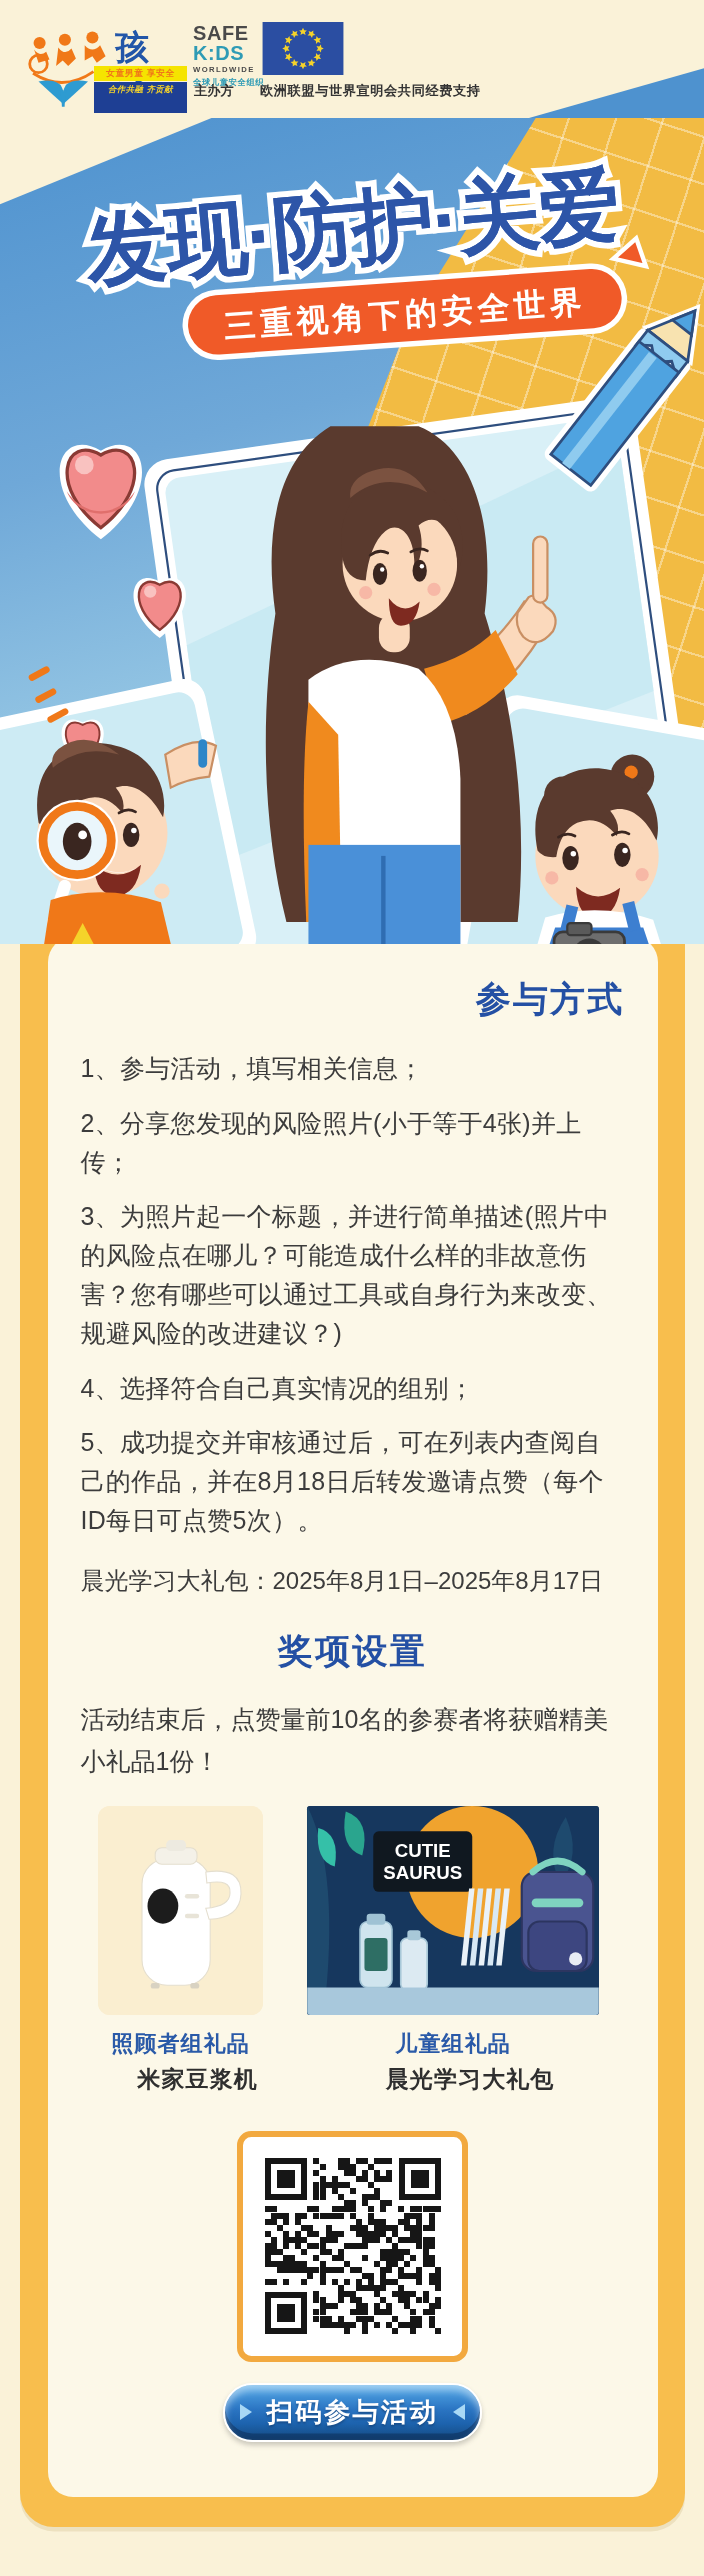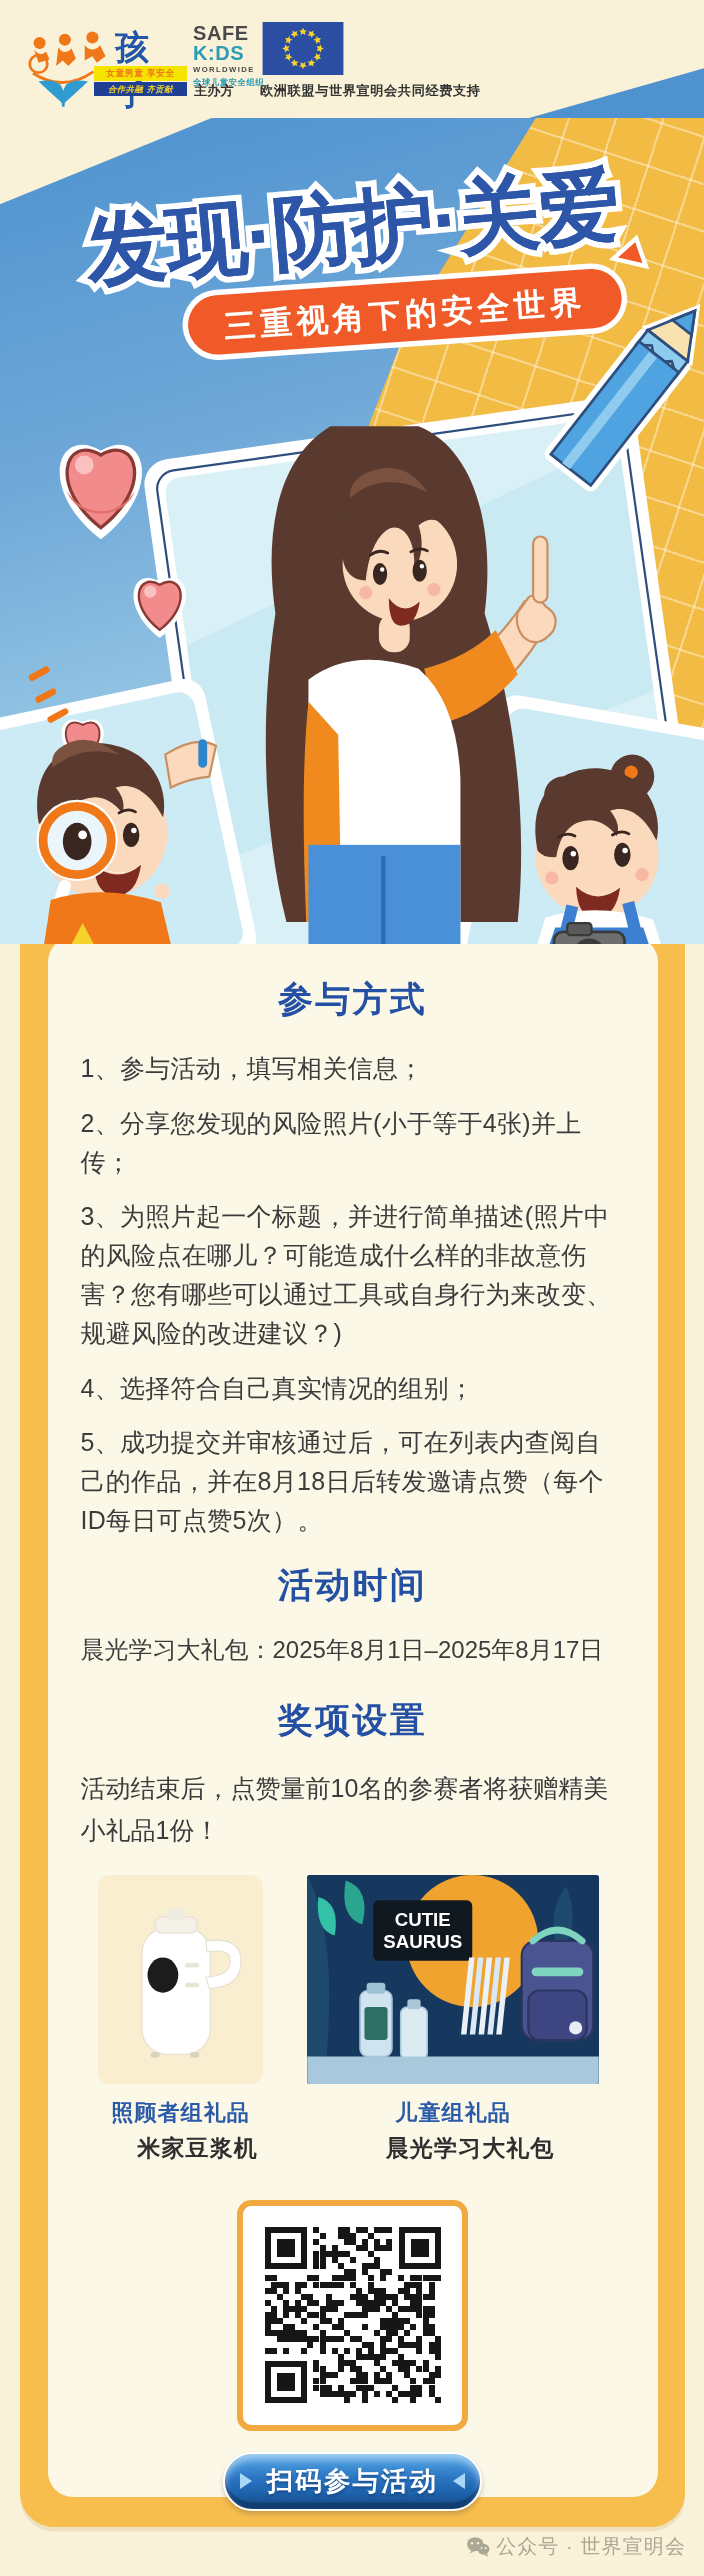--- a/index.html
+++ b/index.html
@@ -6,21 +6,21 @@
   body{font-family:"Liberation Sans","DejaVu Sans",sans-serif;background:#e8e8e8;}
   .page{position:relative;width:705px;height:2576px;margin:0 auto;background:#FAF2D8;overflow:hidden;}
 
   
   .header{position:absolute;left:0;top:0;width:705px;height:118px;background:#FAF2D8;z-index:4;}
   .logo-row{position:absolute;left:22px;top:21px;display:flex;align-items:flex-start;}
   .kids-logo{position:relative;width:165px;height:83px;}
   .kids-logo svg{position:absolute;left:0;top:0;}
   .kids-word{position:absolute;left:93px;top:4.4px;font-size:34px;font-weight:900;color:#2256A8;letter-spacing:4.4px;}
   .kids-band1{position:absolute;left:72px;top:45px;width:93px;height:15.4px;background:#F5E400;color:#F07818;font-size:8.8px;font-weight:900;text-align:center;line-height:15.4px;letter-spacing:0.6px;}
-  .kids-band2{position:absolute;left:72px;top:61px;width:93px;height:14px;background:#1E3F94;color:#F5D32A;font-size:8.3px;font-weight:900;font-style:italic;text-align:center;line-height:15.4px;letter-spacing:0.6px;}
+  .kids-band2{position:absolute;left:72px;top:61px;width:93px;height:31px;background:#1E3F94;color:#F5D32A;font-size:8.3px;font-weight:900;font-style:italic;text-align:center;line-height:15.4px;letter-spacing:0.6px;}
   .safekids{position:absolute;left:193px;top:23px;width:66px;line-height:1;}
   .sk1{font-size:20px;font-weight:900;color:#4A4A4A;letter-spacing:0.6px;}
   .sk2{font-size:20px;font-weight:900;color:#2E9BB5;letter-spacing:0.6px;}
   .sk3{font-size:7.7px;font-weight:700;color:#4A4A4A;letter-spacing:1.4px;margin-top:2.8px;}
   .sk4{font-size:8.3px;font-weight:700;color:#2E9BB5;margin-top:4.4px;letter-spacing:0.6px;white-space:nowrap;}
   .euflag{position:absolute;left:262px;top:22px;}
   .wv{position:absolute;left:361px;top:29px;display:flex;align-items:flex-start;}
   .wv-text{font-size:22px;font-weight:900;color:#262626;letter-spacing:2.2px;margin-top:10px;}
   .host-label{position:absolute;left:194px;top:82px;font-size:13.2px;color:#333;font-weight:700;}
   .funding-note{position:absolute;left:260px;top:82px;font-size:13.2px;color:#333;font-weight:700;letter-spacing:0.6px;}
@@ -36,21 +36,21 @@
     clip-path:polygon(0 0,76% 0,58% 26%,26% 100%,0 100%);}
   .hero-cream-tl{position:absolute;inset:0;background:#FAF2D8;clip-path:polygon(0 0,30% 0,0 11%);}
   .hero-cream-bl{position:absolute;inset:0;background:#FAF2D8;clip-path:polygon(0 93%,9% 100%,0 100%);}
   .hero-art{position:absolute;left:0;top:0;width:705px;height:826px;z-index:3;pointer-events:none;}
   .title-wrap{position:absolute;left:0;top:11px;width:705px;height:341px;z-index:4;}
 
   
   .card{position:absolute;left:20px;top:903px;width:665px;height:1624px;background:#F8BE4D;border-radius:34px;z-index:2;box-shadow:0 4.4px 0 rgba(150,110,20,.12);}
   .card-inner{position:absolute;left:27.5px;top:34px;right:27.5px;bottom:30px;background:#FCF8E8;border-radius:25px;padding:29px 33px 0 33px;box-sizing:border-box;}
   .sec-heading{font-size:35px;font-weight:900;color:#2450A4;text-align:center;letter-spacing:2.2px;}
-  .h-participate{margin-top:10px;}
+  .h-participate{margin-top:10px;text-align:right;}
   .list{margin-top:26.4px;}
   .list p{margin:0 0 15.4px 0;font-size:25px;line-height:39px;color:#3C3C3C;font-weight:500;letter-spacing:0.3px;}
   .h-schedule{margin-top:22px;}
   .sched{margin-top:23px;}
   .sched p{margin:0 0 7.7px 0;font-size:24px;line-height:36px;color:#3C3C3C;font-weight:500;}
   .h-awards{margin-top:29px;}
   .awards-desc{margin-top:23px;font-size:25px;line-height:42px;color:#3C3C3C;font-weight:500;}
   .prizes{margin-top:24px;display:flex;align-items:flex-end;gap:44px;padding-left:17.6px;}
   .prize{display:flex;flex-direction:column;align-items:center;}
   .prize-img-1{width:165px;height:209px;background:#FAEED0;border-radius:12px;overflow:hidden;}
@@ -308,21 +308,20 @@
 
       <div class="sec-heading h-participate">参与方式</div>
       <div class="list">
         <p>1、参与活动，填写相关信息；</p>
         <p>2、分享您发现的风险照片(小于等于4张)并上传；</p>
         <p>3、为照片起一个标题，并进行简单描述(照片中的风险点在哪儿？可能造成什么样的非故意伤害？您有哪些可以通过工具或自身行为来改变、规避风险的改进建议？)</p>
         <p>4、选择符合自己真实情况的组别；</p>
         <p>5、成功提交并审核通过后，可在列表内查阅自己的作品，并在8月18日后转发邀请点赞（每个ID每日可点赞5次）。</p>
       </div>
 
-      <div class="sec-heading h-schedule">活动时间</div>
       <div class="sched">
         <p>晨光学习大礼包：2025年8月1日–2025年8月17日</p>
       </div>
 
       <div class="sec-heading h-awards">奖项设置</div>
       <div class="awards-desc">活动结束后，点赞量前10名的参赛者将获赠精美小礼品1份！</div>
 
       <div class="prizes">
         <div class="prize">
           <div class="prize-img-1">
@@ -718,28 +717,15 @@
 
       <div class="cta-btn">
         <span class="arrow arrow-l"></span>
         <span>扫码参与活动</span>
         <span class="arrow arrow-r"></span>
       </div>
 
     </div>
   </div>
 
-  <div class="footer">
-    <svg width="24" height="22" viewBox="0 0 44 40">
-      <ellipse cx="17" cy="15" rx="15" ry="13" fill="#ABA795"></ellipse>
-      <path d="M10 25 l-3 7 8 -4z" fill="#ABA795"></path>
-      <circle cx="11" cy="13" r="2.2" fill="#FAF2D8"></circle>
-        <circle cx="22" cy="13" r="2.2" fill="#FAF2D8"></circle>
-      <ellipse cx="32" cy="24" rx="11" ry="10" fill="#ABA795"></ellipse>
-      <path d="M38 32 l3 6 -7 -3z" fill="#ABA795"></path>
-      <circle cx="28.5" cy="22" r="1.8" fill="#FAF2D8"></circle>
-        <circle cx="36" cy="22" r="1.8" fill="#FAF2D8"></circle>
-    </svg>
-    <div class="footer-text">公众号 · 世界宣明会</div>
-  </div>
 
 </div>
 
 
 </body></html>

